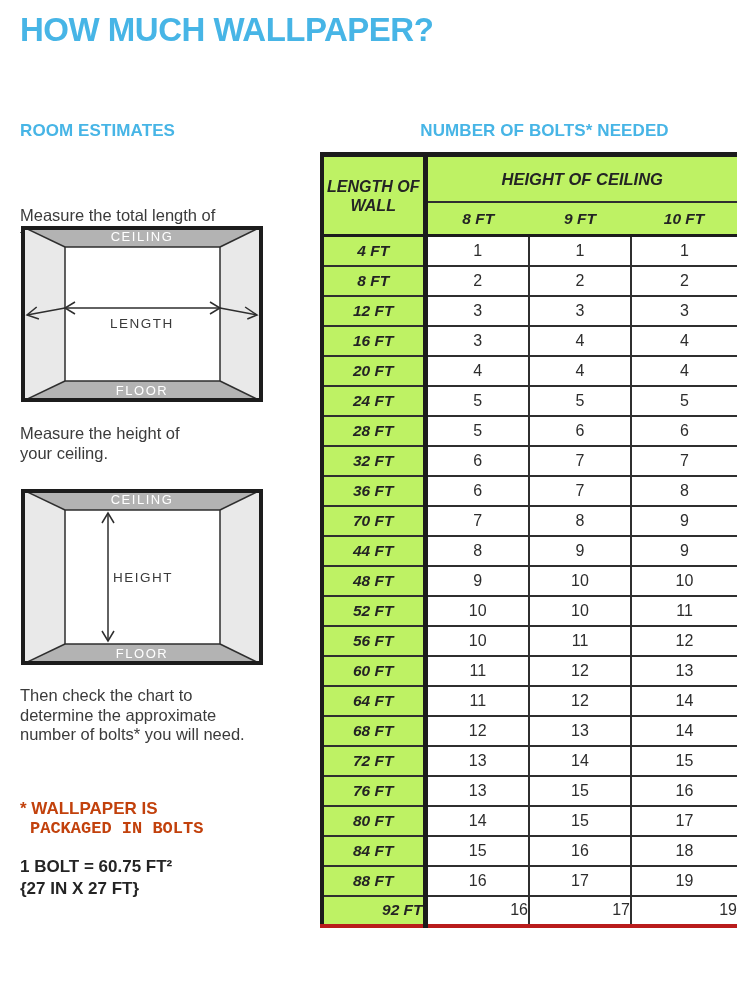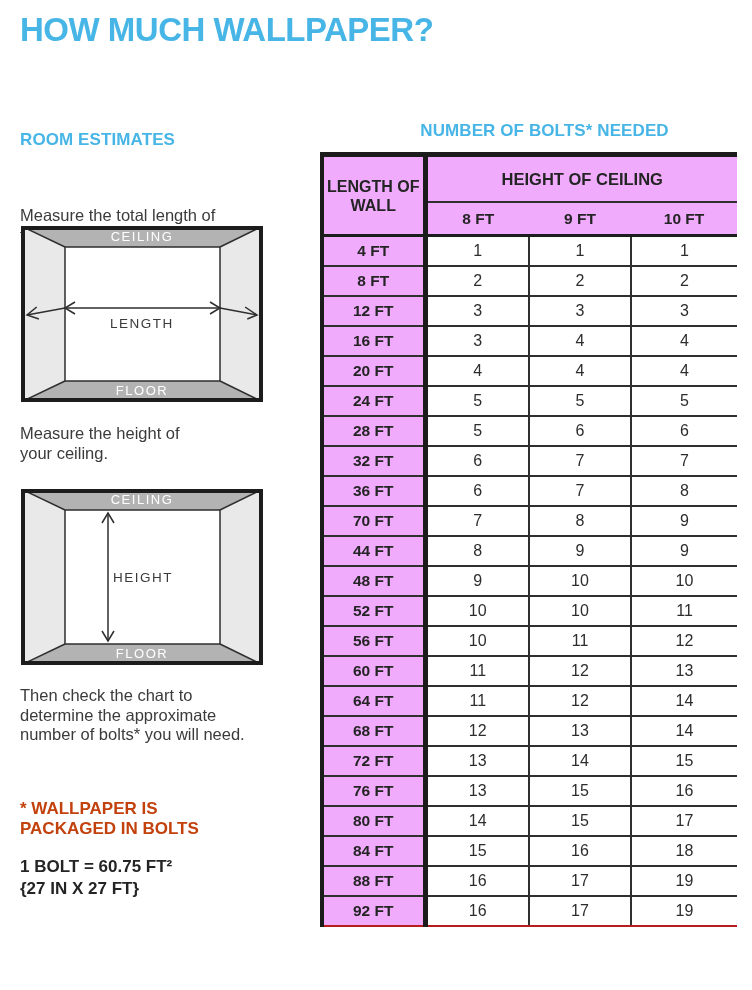--- a/index.html
+++ b/index.html
@@ -1,46 +1,46 @@
 <!DOCTYPE html>
 <html><head>
 <meta charset="utf-8">
 <style>
   html,body{margin:0;padding:0;background:#ffffff;}
   body{width:752px;height:990px;position:relative;overflow:hidden;
        font-family:"Liberation Sans","DejaVu Sans",sans-serif;color:#3b3b3b;}
   .abs{position:absolute;}
   .page-title{left:20px;top:11px;font-size:33px;font-weight:bold;color:#47b5e6;letter-spacing:-0.5px;}
   .section-heading{font-size:17px;font-weight:bold;color:#47b5e6;letter-spacing:0.1px;}
-  .room-heading{left:20px;top:121px;margin-top:9px;}
+  .room-heading{left:20px;top:121px;}
   .table-heading{left:337px;top:121px;width:415px;text-align:center;}
   .para{left:20px;font-size:16.5px;line-height:19.5px;color:#3b3b3b;white-space:pre-line;}
   .para1{top:160px;margin-top:46px;}
   .para2{top:424px;}
   .para3{top:686px;}
   .footnote{left:20px;top:799px;font-size:17px;font-weight:bold;color:#c2410c;line-height:19.5px;}
-  .footnote .l2{margin-left:0;}
+  .footnote .l2{margin-left:10px;font-family:Liberation Mono, monospace;}
   .boltsize{left:20px;top:856px;font-size:17px;font-weight:bold;color:#242424;line-height:22px;white-space:pre-line;}
 
   
   .bolts-table-wrap{left:320px;top:152px;}
   table{border-collapse:collapse;table-layout:fixed;width:415px;
         border-top:5px solid #1c1c1c;border-left:4px solid #1c1c1c;}
   th,td{margin:0;padding:0;text-align:center;vertical-align:middle;}
-  th{background:#f0abfc;color:#242424;}
+  th{background:#bef264;color:#242424;font-style:italic;}
   .corner-cell{border-right:5px solid #1c1c1c;border-bottom:3px solid #1c1c1c;
                font-size:16px;font-weight:bold;line-height:19px;}
   .group-header{border-bottom:2px solid #2f2f2f;font-size:16.5px;font-weight:bold;height:44px;}
   .subhead th{border-bottom:3px solid #1c1c1c;font-size:15.5px;font-weight:bold;height:31px;}
   tbody tr{height:30px;}
   tbody th{border-right:5px solid #1c1c1c;border-bottom:2px solid #2f2f2f;
            font-size:15.5px;font-weight:bold;}
   tbody td{background:#ffffff;border:2px solid #2f2f2f;font-size:16px;color:#2d2d2d;}
   tbody td:last-child{border-right:none;}
-  tbody tr:last-child th,tbody tr:last-child td{border-bottom:2px solid #b91c1c;}
+  tbody tr:last-child th,tbody tr:last-child td{border-bottom:4px solid #b91c1c;text-align:right;}
 
   svg text{font-family:"Liberation Sans","DejaVu Sans",sans-serif;}
   .diag-wall-label{font-size:13px;fill:#ffffff;letter-spacing:1.5px;}
   .diag-measure-label{font-size:13.5px;fill:#3a3a3a;letter-spacing:1.5px;}
 </style>
 </head>
 <body>
 
 <div class="abs page-title">HOW MUCH WALLPAPER?</div>
 

